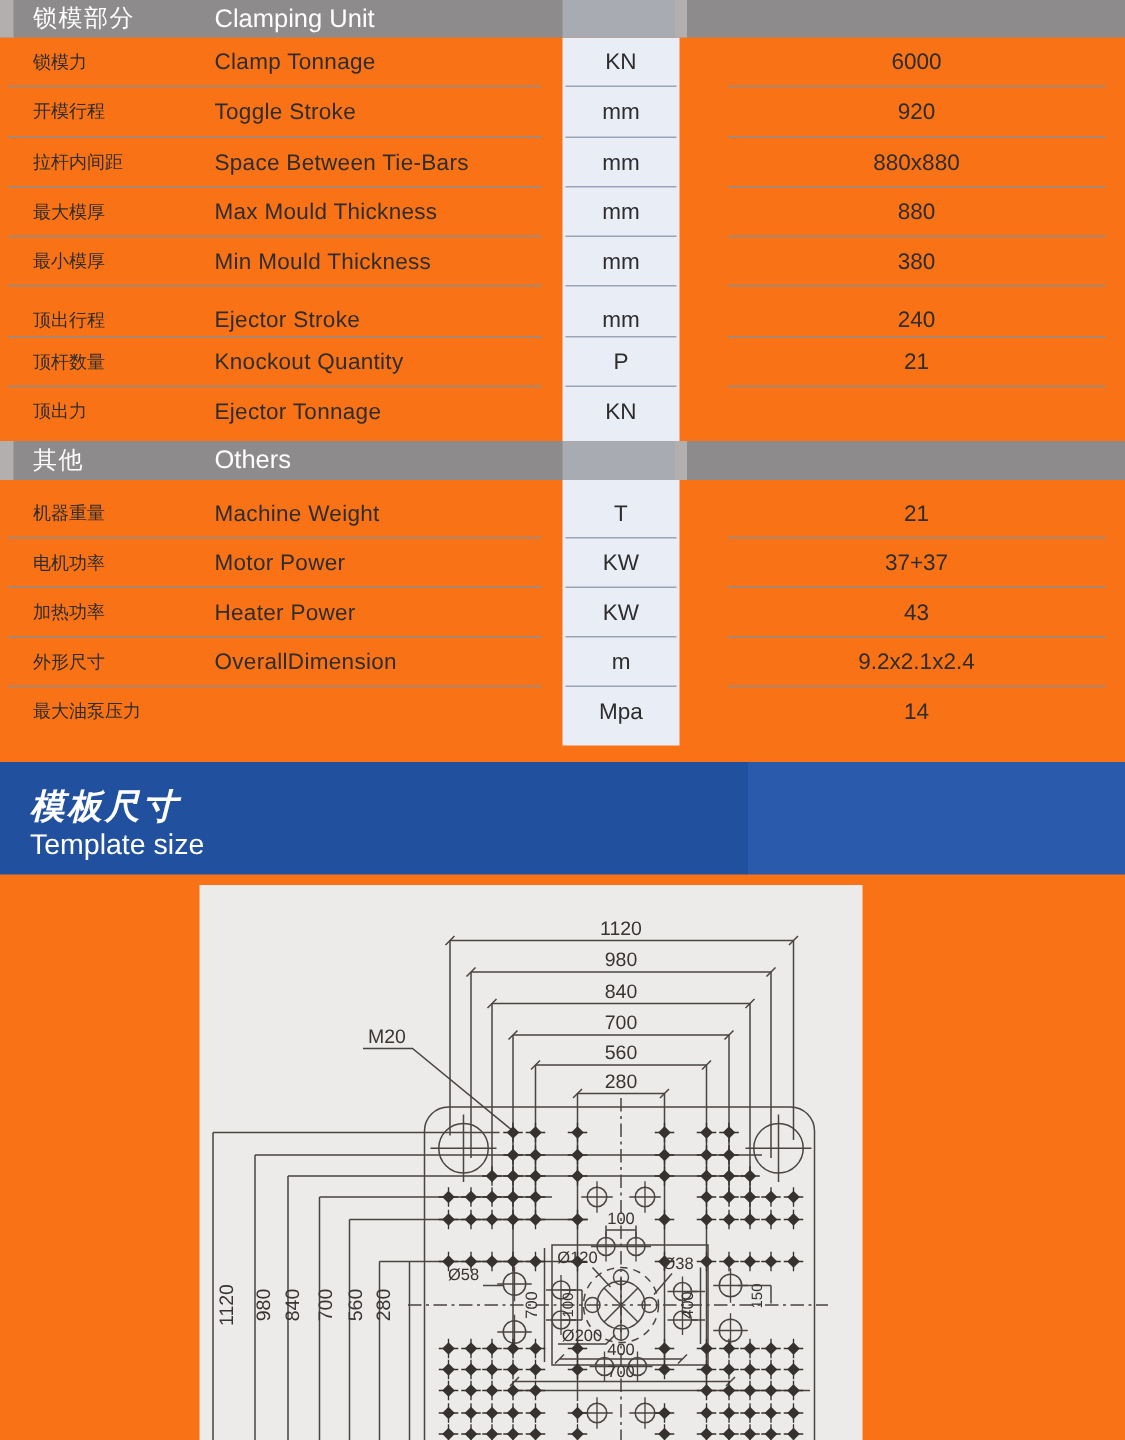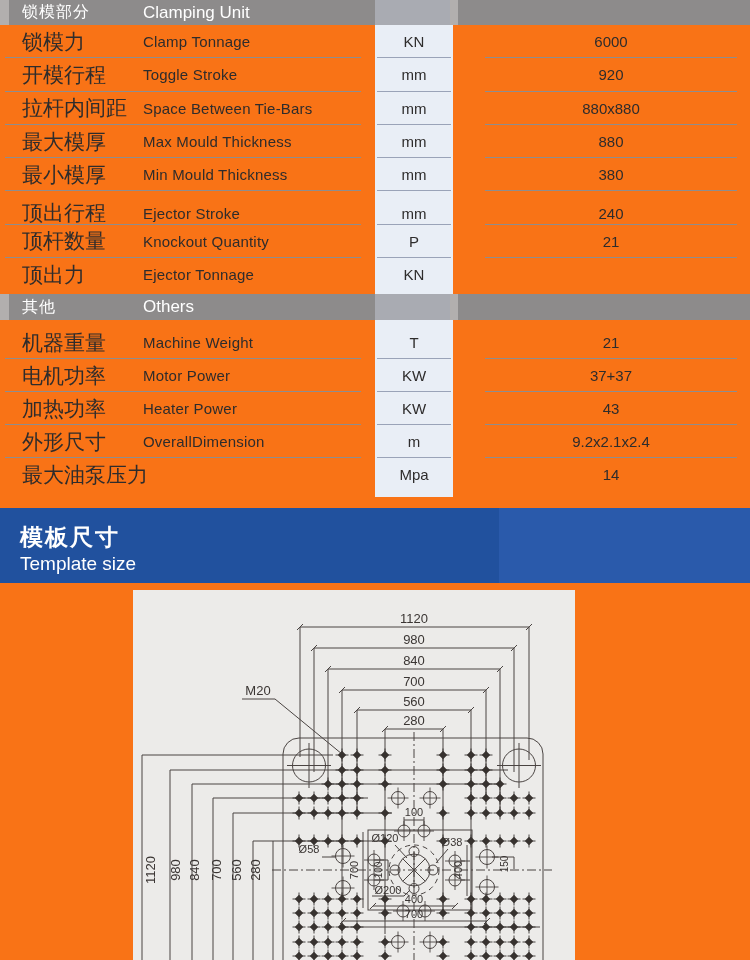--- a/index.html
+++ b/index.html
@@ -7,32 +7,32 @@
         font-family:"Liberation Sans",sans-serif;color:#2e2c2c;}
   
   .band{position:absolute;left:0;width:750px;background:#8d8b8b;color:#fff;}
   .band .strip-left{position:absolute;left:0;top:0;bottom:0;width:9px;background:#b2afae;}
   .band .strip-unit{position:absolute;left:375px;top:0;bottom:0;width:78px;background:#a9abb2;}
   .band .strip-gap{position:absolute;left:450px;top:0;bottom:0;width:8px;background:#b2afae;}
   .band .zh{position:absolute;left:22px;top:0;bottom:0;display:flex;align-items:center;font-size:16px;letter-spacing:1px;}
   .band .en{position:absolute;left:143px;top:0;bottom:0;display:flex;align-items:center;font-size:17px;}
   .unit-col-bg{position:absolute;left:375px;width:78px;background:#e9eef6;}
   .spec-row{position:absolute;left:0;width:750px;}
-  .spec-row .zh{position:absolute;left:22px;top:0;bottom:0;display:flex;align-items:center;font-size:21px;}
+  .spec-row .zh{position:absolute;left:22px;top:0;bottom:0;display:flex;align-items:center;font-size:12px;}
   .spec-row .en{position:absolute;left:143px;top:0;bottom:0;display:flex;align-items:center;font-size:15px;letter-spacing:.2px;}
   .spec-row .unit{position:absolute;left:375px;width:78px;top:0;bottom:0;display:flex;align-items:center;justify-content:center;font-size:15px;}
   .spec-row .val{position:absolute;left:485px;width:252px;top:0;bottom:0;display:flex;align-items:center;justify-content:center;font-size:15px;}
   .dv{position:absolute;height:1px;}
   .dv.lab{left:5px;width:356px;background:#8f8d8d;}
   .dv.un{left:377px;width:74px;background:#9aa3b8;}
   .dv.va{left:485px;width:252px;background:#8f8d8d;}
   
   .banner{position:absolute;left:0;top:508px;width:750px;height:75px;
           background:linear-gradient(90deg,#21519e 0 66.5%,#2a5aab 66.5% 100%);color:#fff;}
-  .banner .zh{position:absolute;left:20px;top:14px;font-size:23px;font-weight:bold;letter-spacing:2px;}
+  .banner .zh{position:absolute;left:20px;top:14px;font-size:23px;font-weight:bold;letter-spacing:2px;font-style:italic;}
   .banner .en{position:absolute;left:20px;top:45px;font-size:19px;}
   
   .panel{position:absolute;left:133px;top:590px;width:442px;height:370px;background:#ecebe9;}
   svg.draw{position:absolute;left:0;top:0;}
   svg.draw text{fill:#3a3533;font-family:"Liberation Sans",sans-serif;}
   .dimtxt{font-size:13px;}
   .smalltxt{font-size:11px;}
   .tinytxt{font-size:10px;}
 </style>
 </head>

